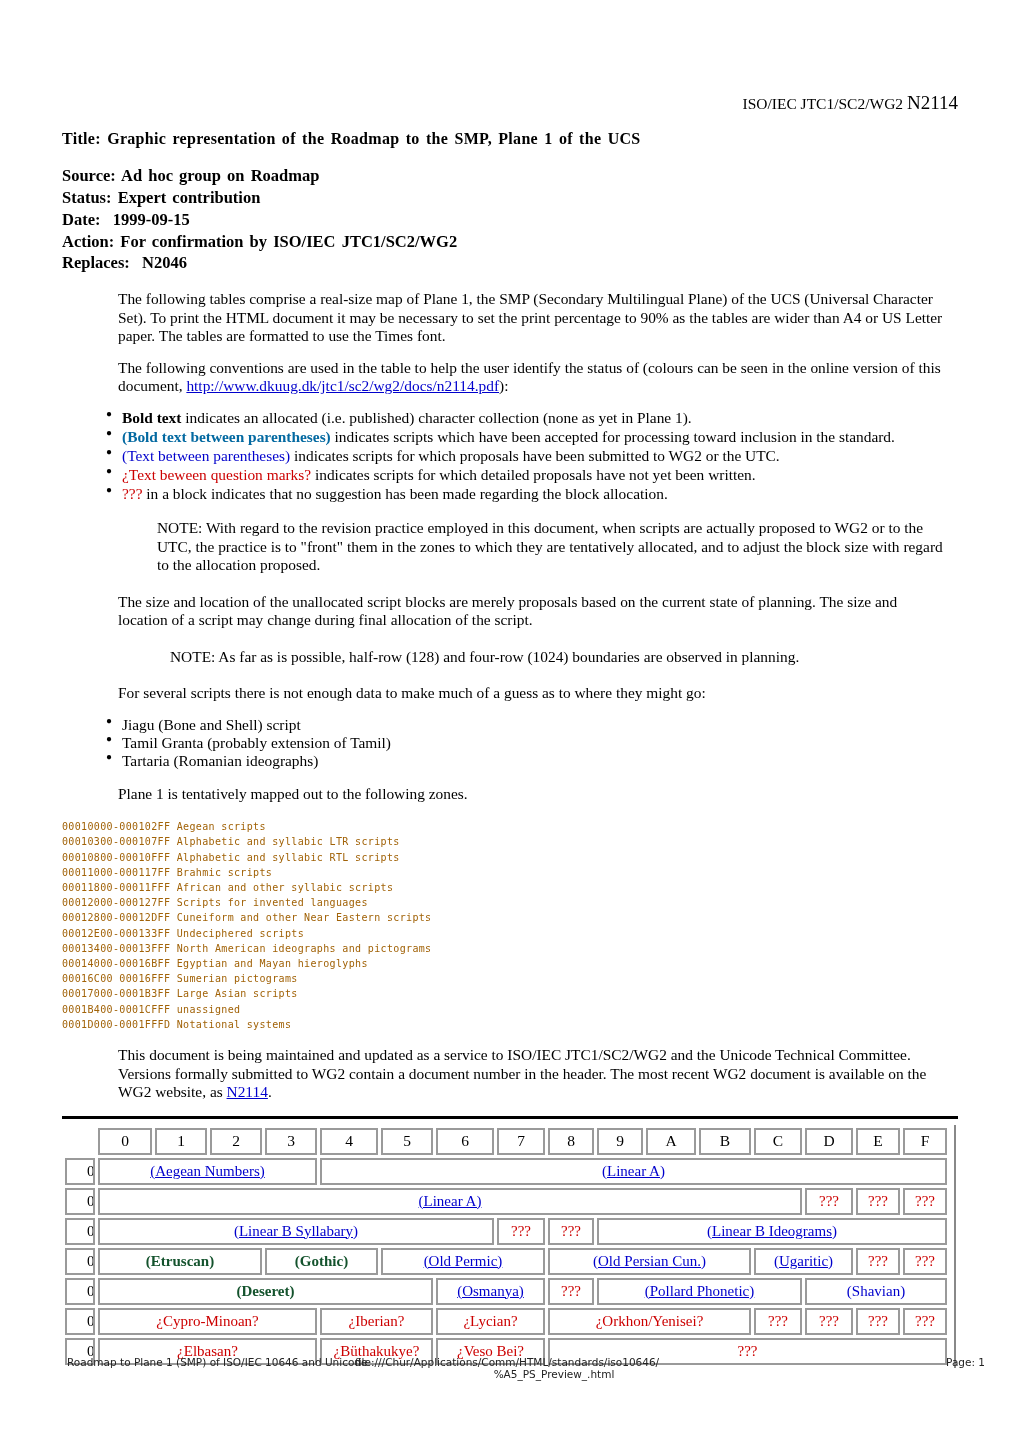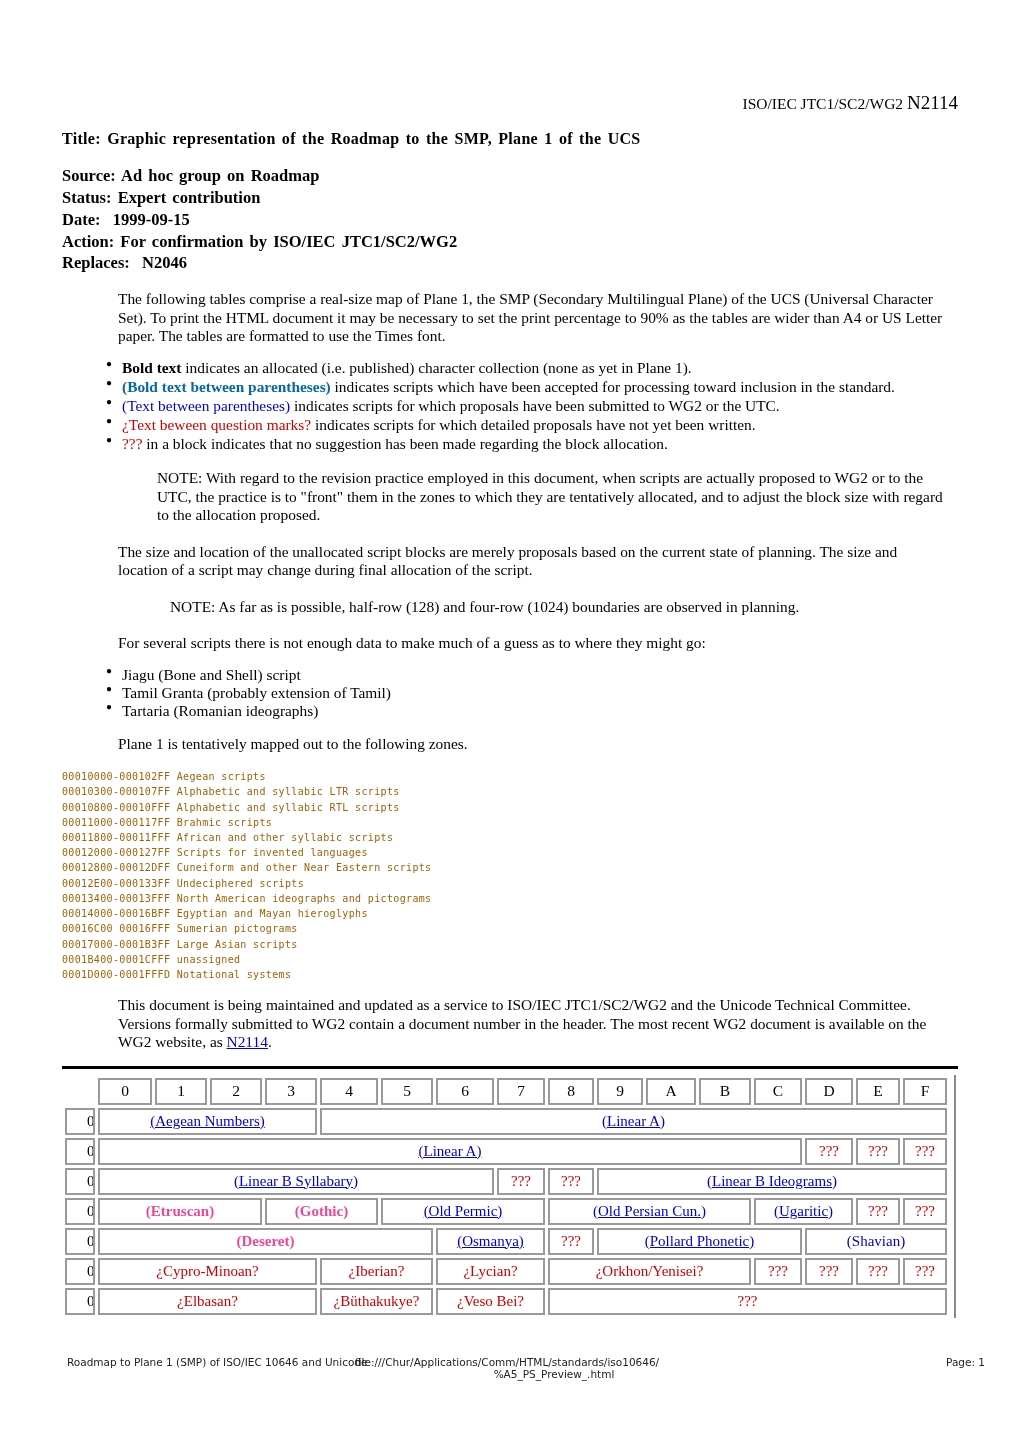--- a/index.html
+++ b/index.html
@@ -174,21 +174,21 @@
     width: 30px;
     padding-left: 20px;
   }
   table.roadmap td.nohdr, table.roadmap th.nohdr {
     border: none;
     background: transparent;
     width: 30px;
   }
   .cell-blue   { color: #0000cc; text-decoration: underline; }
   .cell-blue-nu{ color: #0000cc; }
-  .cell-green  { color: #ec4899; font-weight: bold; text-align: center; }
+  .cell-green  { color: #14532d; font-weight: bold; text-align: center; }
   .cell-red    { color: #cc0000; }
 
   
   .footer {
     position: absolute;
     left: 55px;
     top: 1356px;
     width: 930px;
     font-family: "DejaVu Sans", "Liberation Sans", sans-serif;
     font-size: 10.5px;
@@ -214,20 +214,21 @@
     <div class="meta">
       <div>Source: Ad hoc group on Roadmap</div>
       <div>Status: Expert contribution</div>
       <div>Date:  1999-09-15</div>
       <div>Action: For confirmation by ISO/IEC JTC1/SC2/WG2</div>
       <div>Replaces:  N2046</div>
     </div>
 
     <p class="para indent">The following tables comprise a real-size map of Plane 1, the SMP (Secondary Multilingual Plane) of the UCS (Universal Character Set). To print the HTML document it may be necessary to set the print percentage to 90% as the tables are wider than A4 or US Letter paper. The tables are formatted to use the Times font.</p>
 
+    <p class="para indent"><span>The following conventions are used in the table to help the user identify the status of (colours can be seen in the online version of this document, </span><a class="link" href="#">http://www.dkuug.dk/jtc1/sc2/wg2/docs/n2114.pdf</a><span>):</span></p>
 
     <ul class="conv">
       <li><b class="bold">Bold text</b><span> indicates an allocated (i.e. published) character collection (none as yet in Plane 1).</span></li>
       <li><span class="green">(Bold text between parentheses)</span><span> indicates scripts which have been accepted for processing toward inclusion in the standard.</span></li>
       <li><span class="blue">(Text between parentheses)</span><span> indicates scripts for which proposals have been submitted to WG2 or the UTC.</span></li>
       <li><span class="red">¿Text beween question marks?</span><span> indicates scripts for which detailed proposals have not yet been written.</span></li>
       <li><span class="red">???</span><span> in a block indicates that no suggestion has been made regarding the block allocation.</span></li>
     </ul>
 
     <p class="para" style="margin-left:95px; margin-right:6px; margin-top:16px;">NOTE: With regard to the revision practice employed in this document, when scripts are actually proposed to WG2 or to the UTC, the practice is to "front" them in the zones to which they are tentatively allocated, and to adjust the block size with regard to the allocation proposed.</p>

